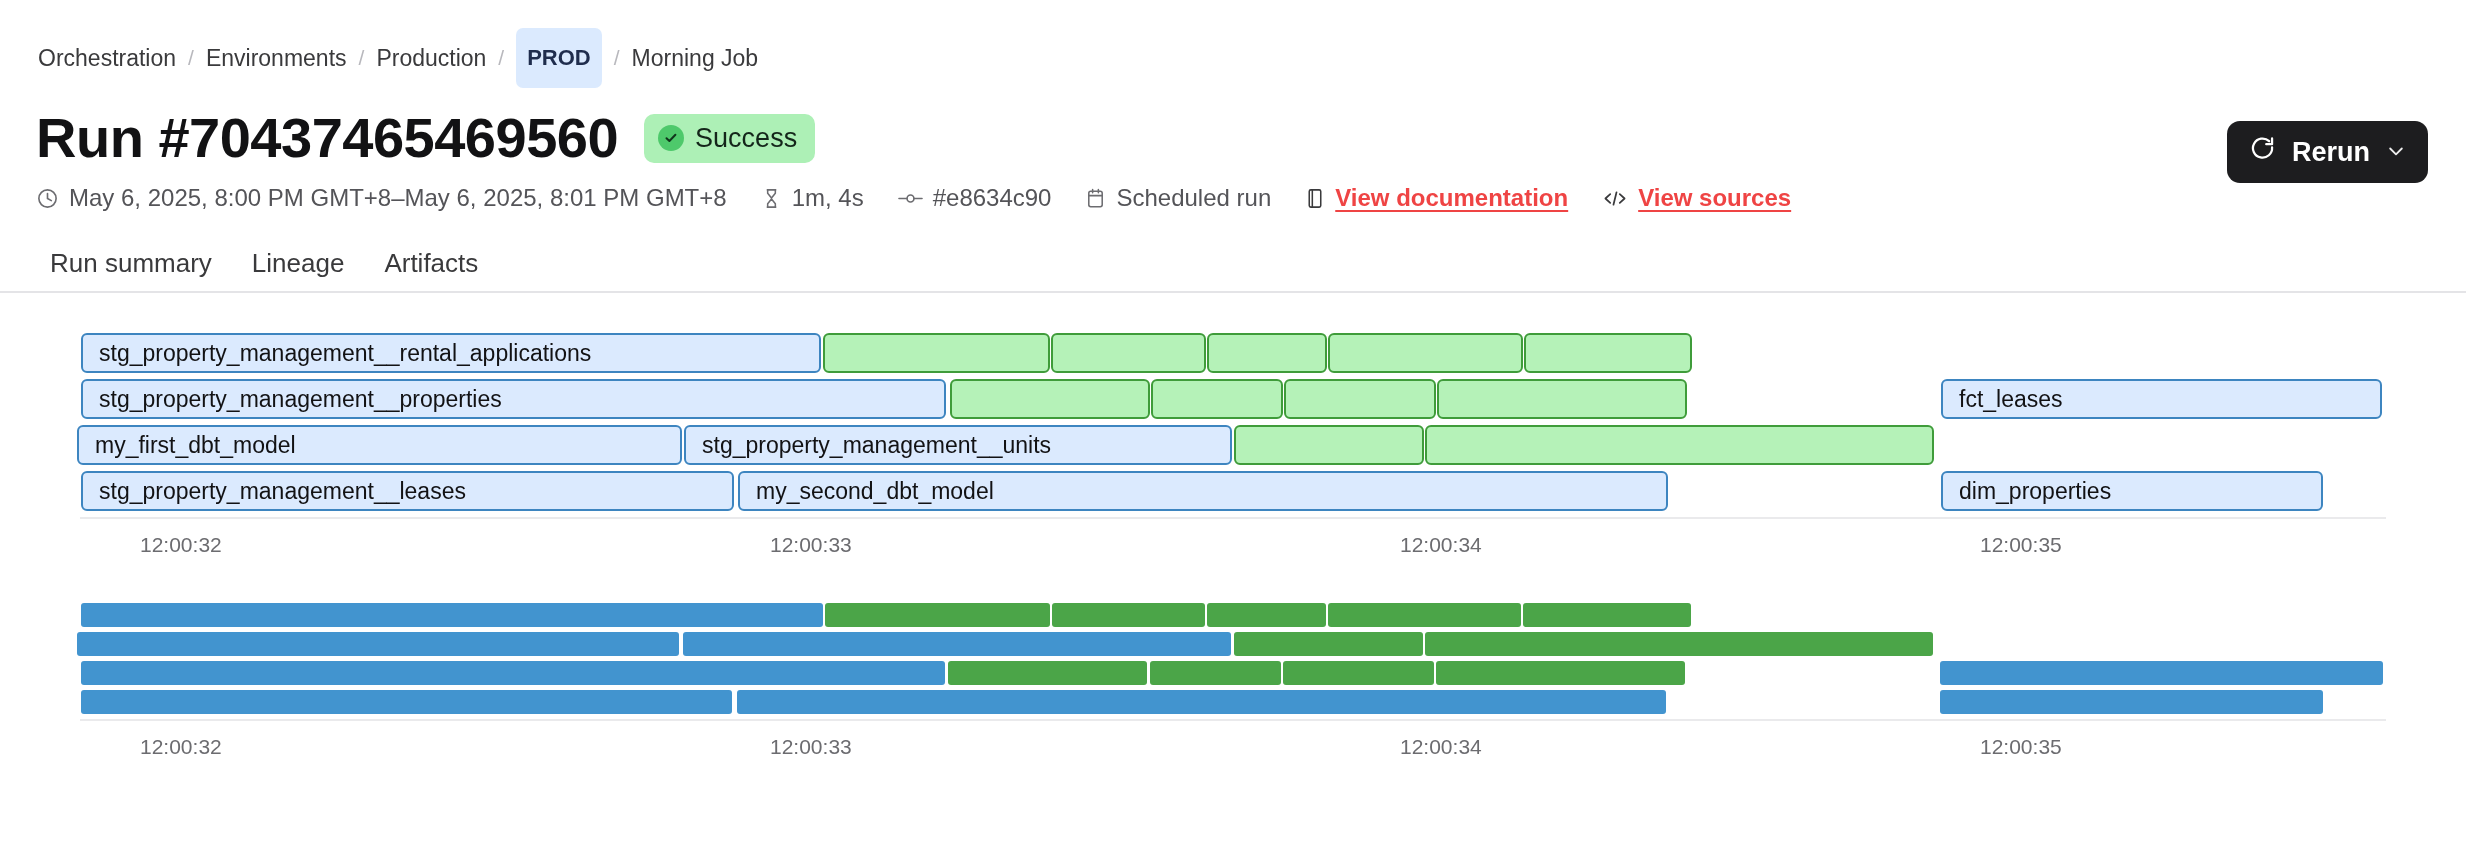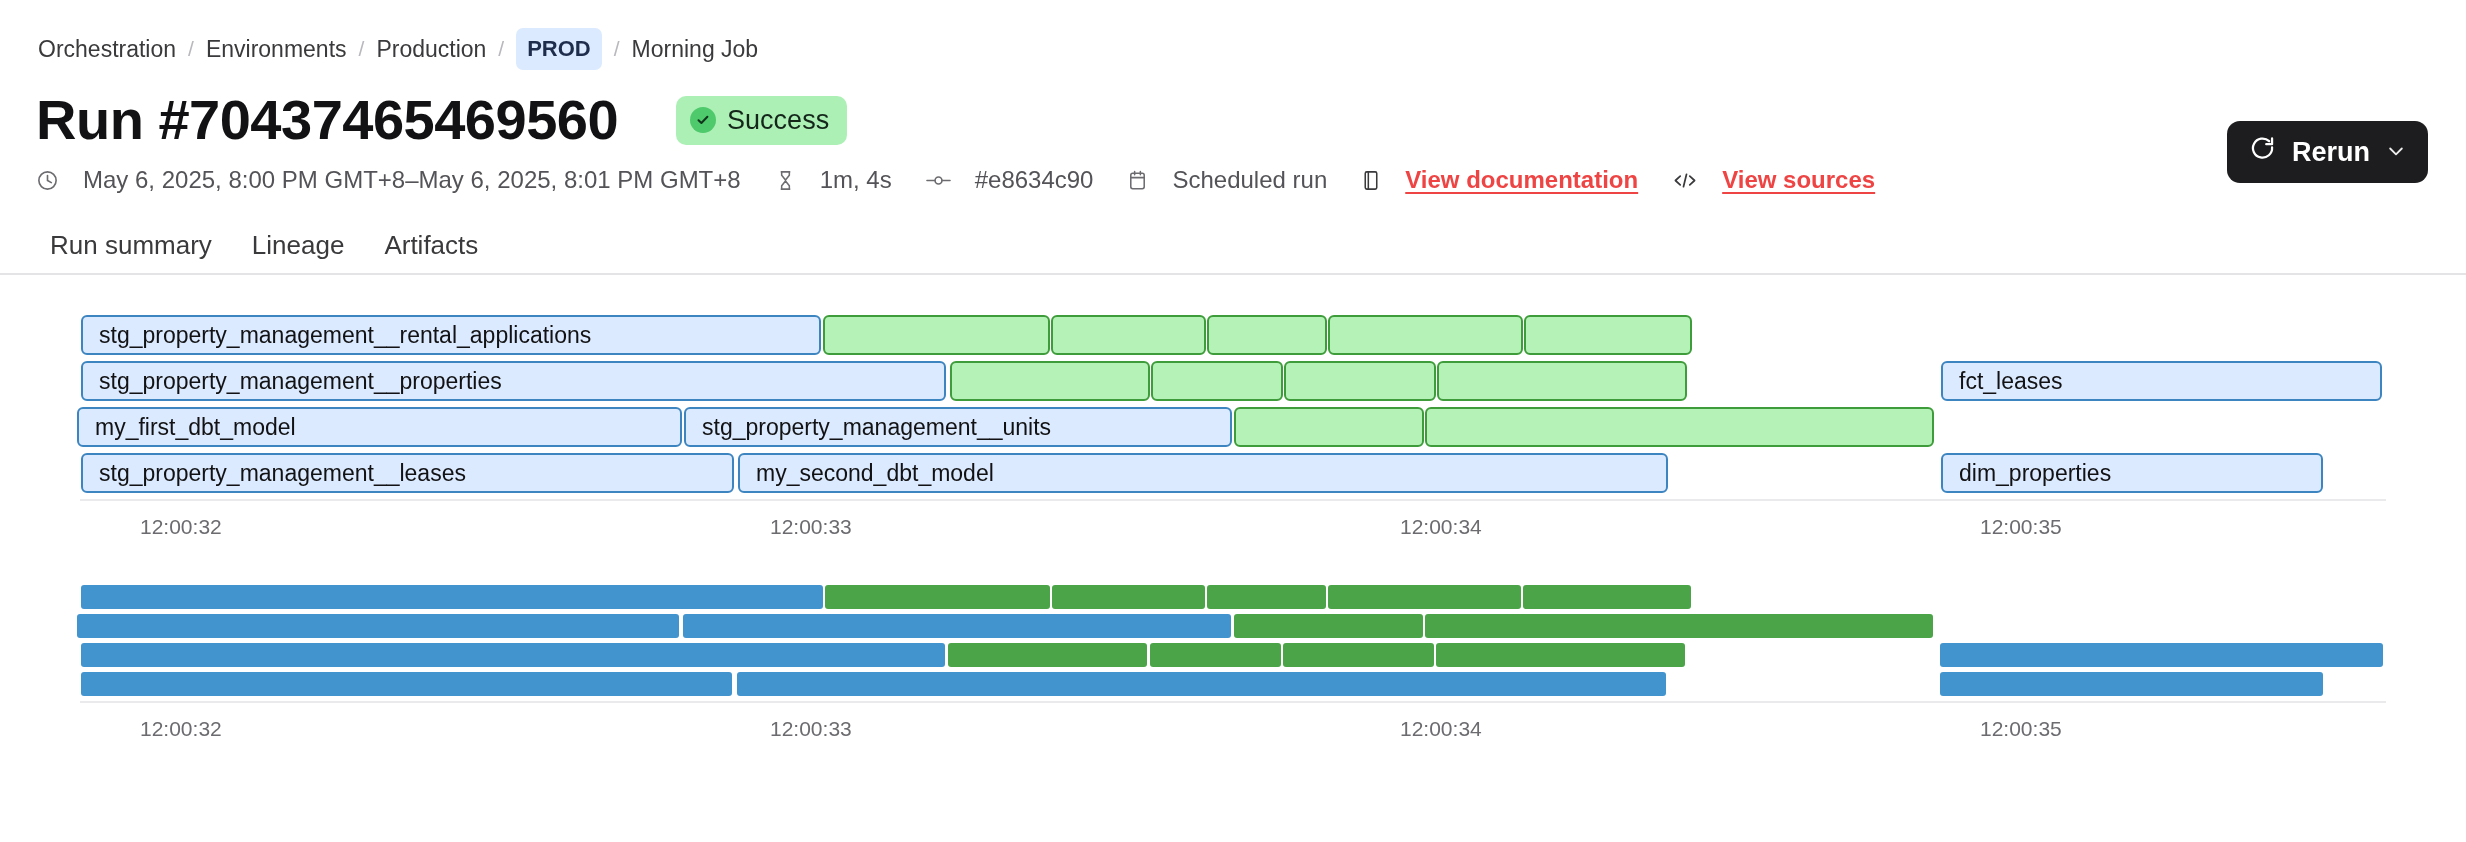--- a/index.html
+++ b/index.html
@@ -20,21 +20,21 @@
     padding: 28px 0 0 38px;
     font-size: 23px;
     color: #3a3a3c;
   }
   .crumb { white-space: nowrap; }
   .crumb-sep { color: #b8b8bd; font-size: 21px; }
   .crumb-tag {
     background: #dbeafe;
     color: #1f2d4d;
     border-radius: 7px;
-    padding: 8px 11px;
+    padding: 17px 11px;
     font-size: 22px;
     font-weight: 600;
   }
 
   
   .title-row {
     display: flex;
     align-items: center;
     gap: 26px;
     padding: 22px 0 0 36px;
@@ -50,21 +50,20 @@
   .status-badge {
     display: inline-flex;
     align-items: center;
     gap: 11px;
     background: #adf0b6;
     border-radius: 10px;
     padding: 9px 18px 9px 14px;
     font-size: 27px;
     font-weight: 500;
     color: #14261a;
-    margin-left: 32px;
   }
   .check-circle {
     width: 26px; height: 26px;
     border-radius: 50%;
     background: #4ec96b;
     display: inline-flex;
     align-items: center;
     justify-content: center;
     flex: 0 0 auto;
   }
@@ -95,21 +94,21 @@
     display: flex;
     align-items: center;
     gap: 0;
     padding: 18px 0 0 36px;
     font-size: 24px;
     color: #545458;
   }
   .meta-item {
     display: inline-flex;
     align-items: center;
-    gap: 24px;
+    gap: 10px;
     margin-right: 34px;
     white-space: nowrap;
   }
   .meta-item .ico { display: inline-flex; align-items: center; flex: 0 0 auto; }
   .meta-link {
     color: #ef4444;
     font-weight: 600;
     text-decoration: underline;
     text-underline-offset: 4px;
     cursor: pointer;

